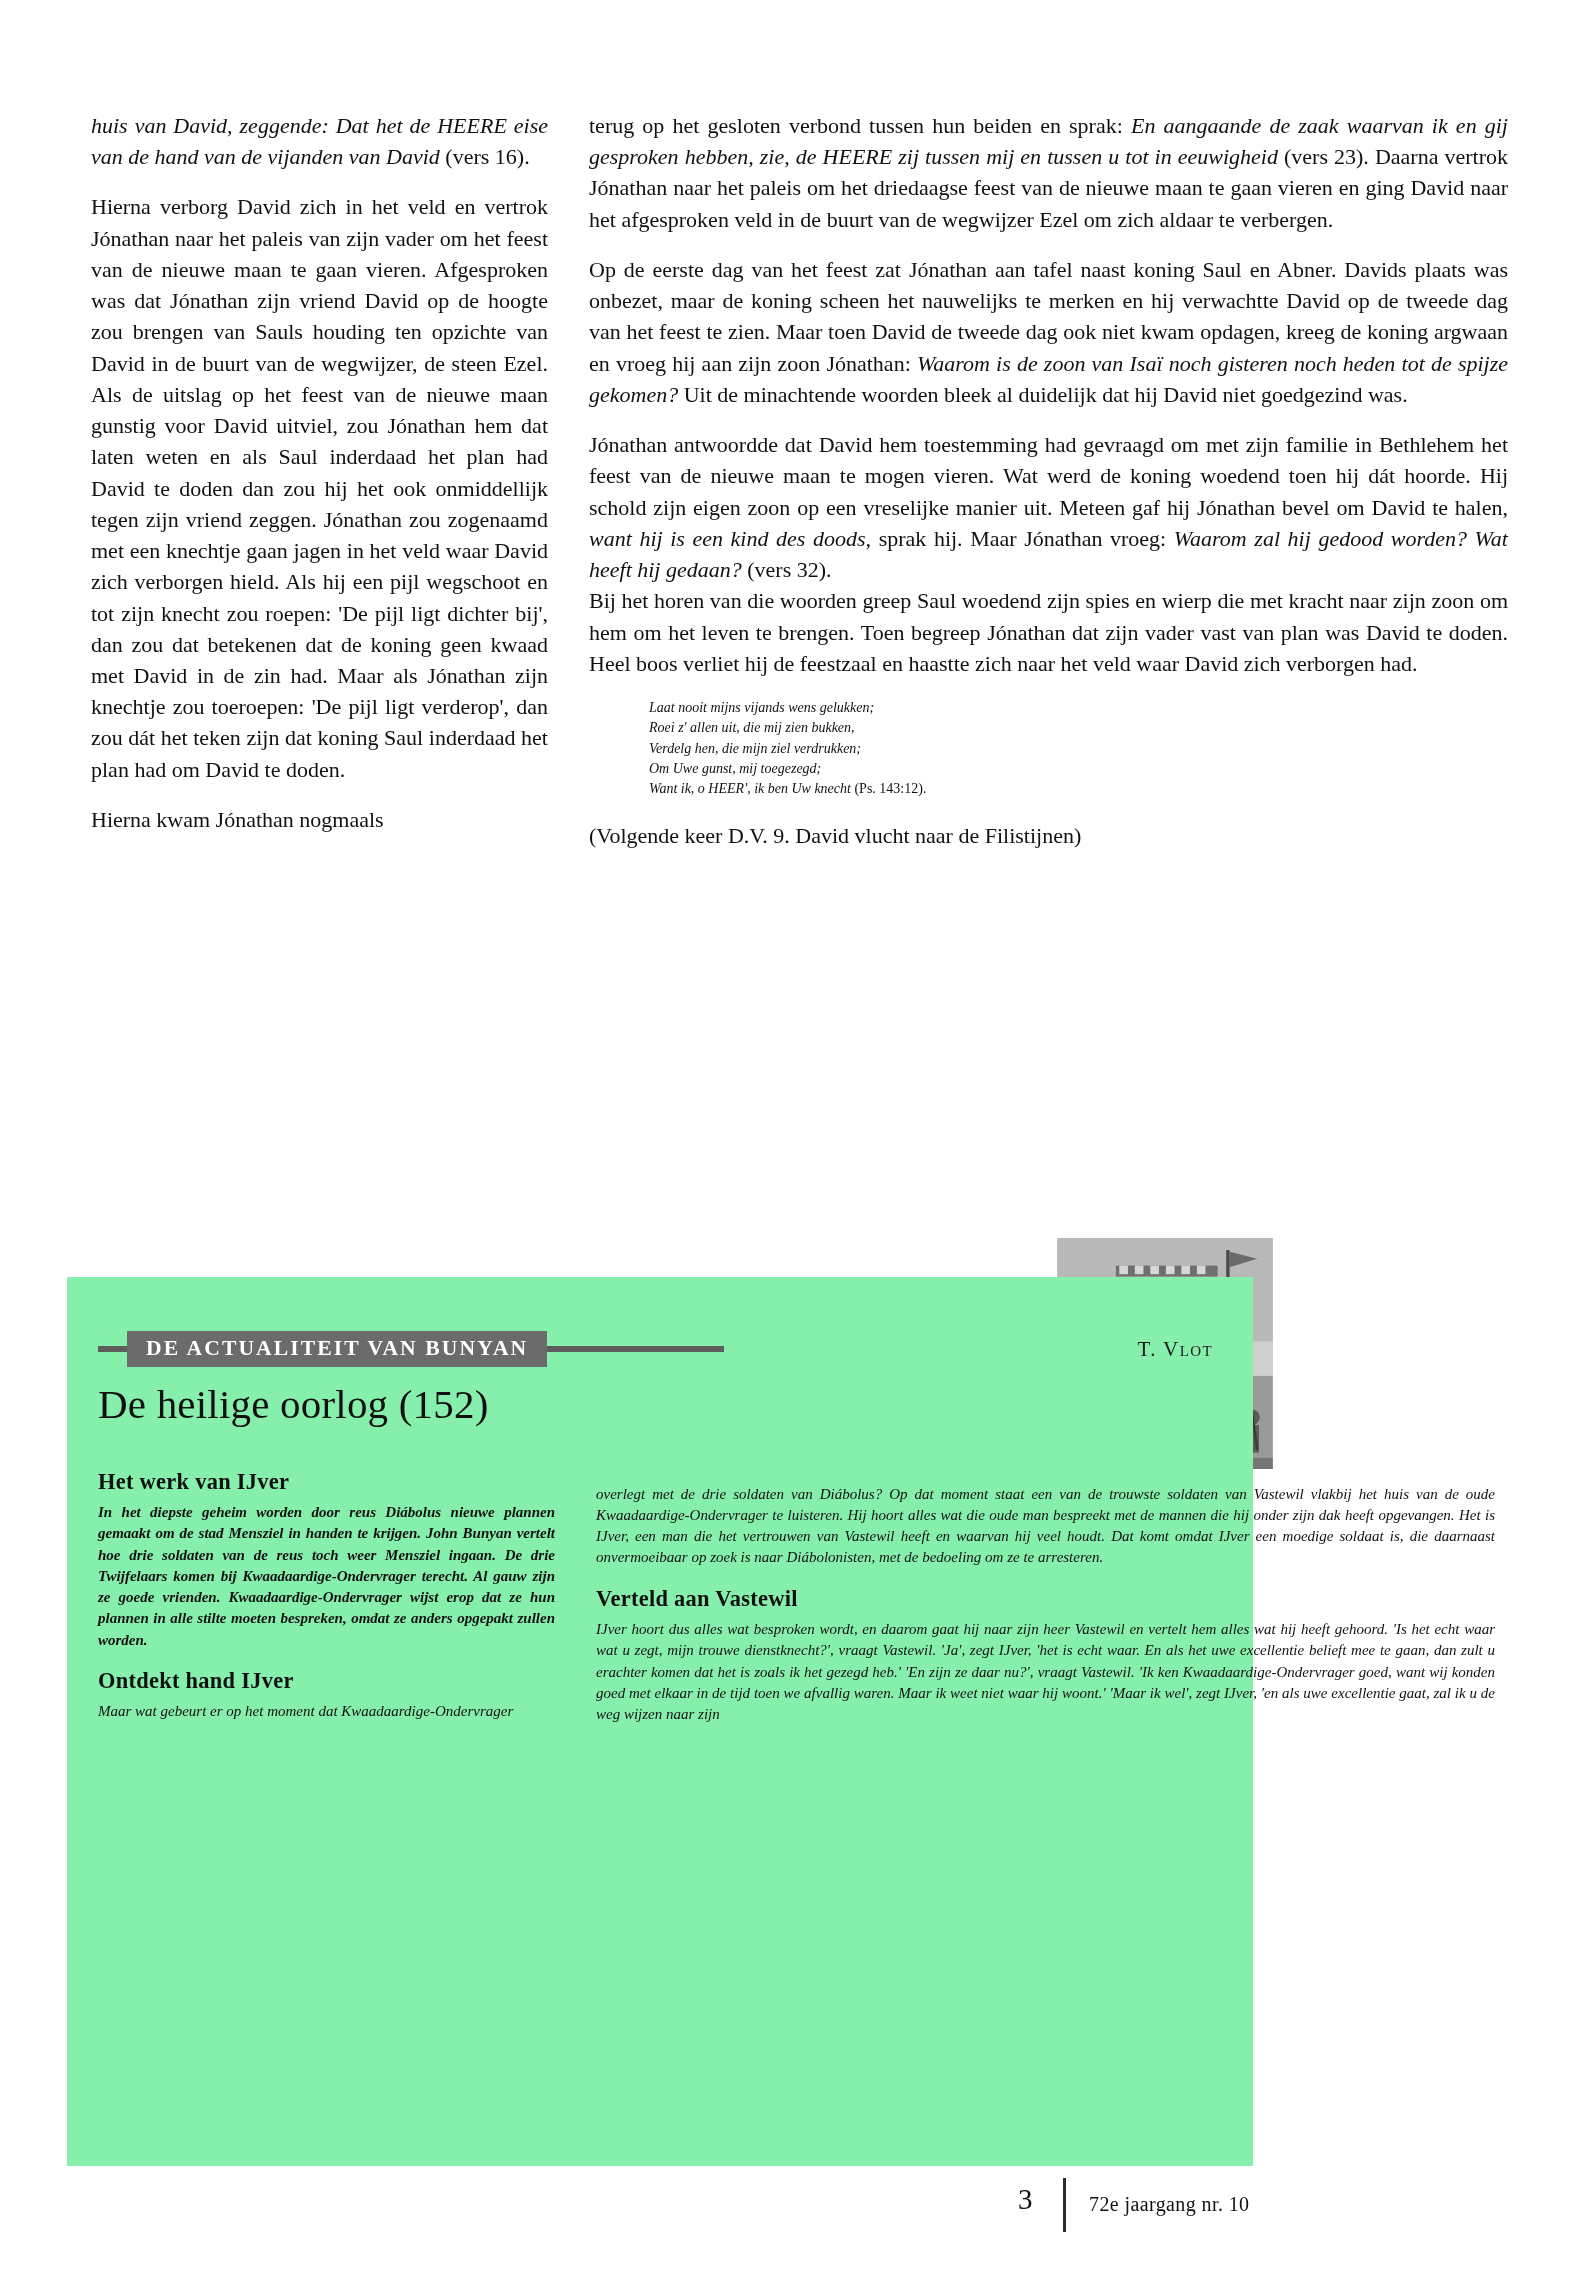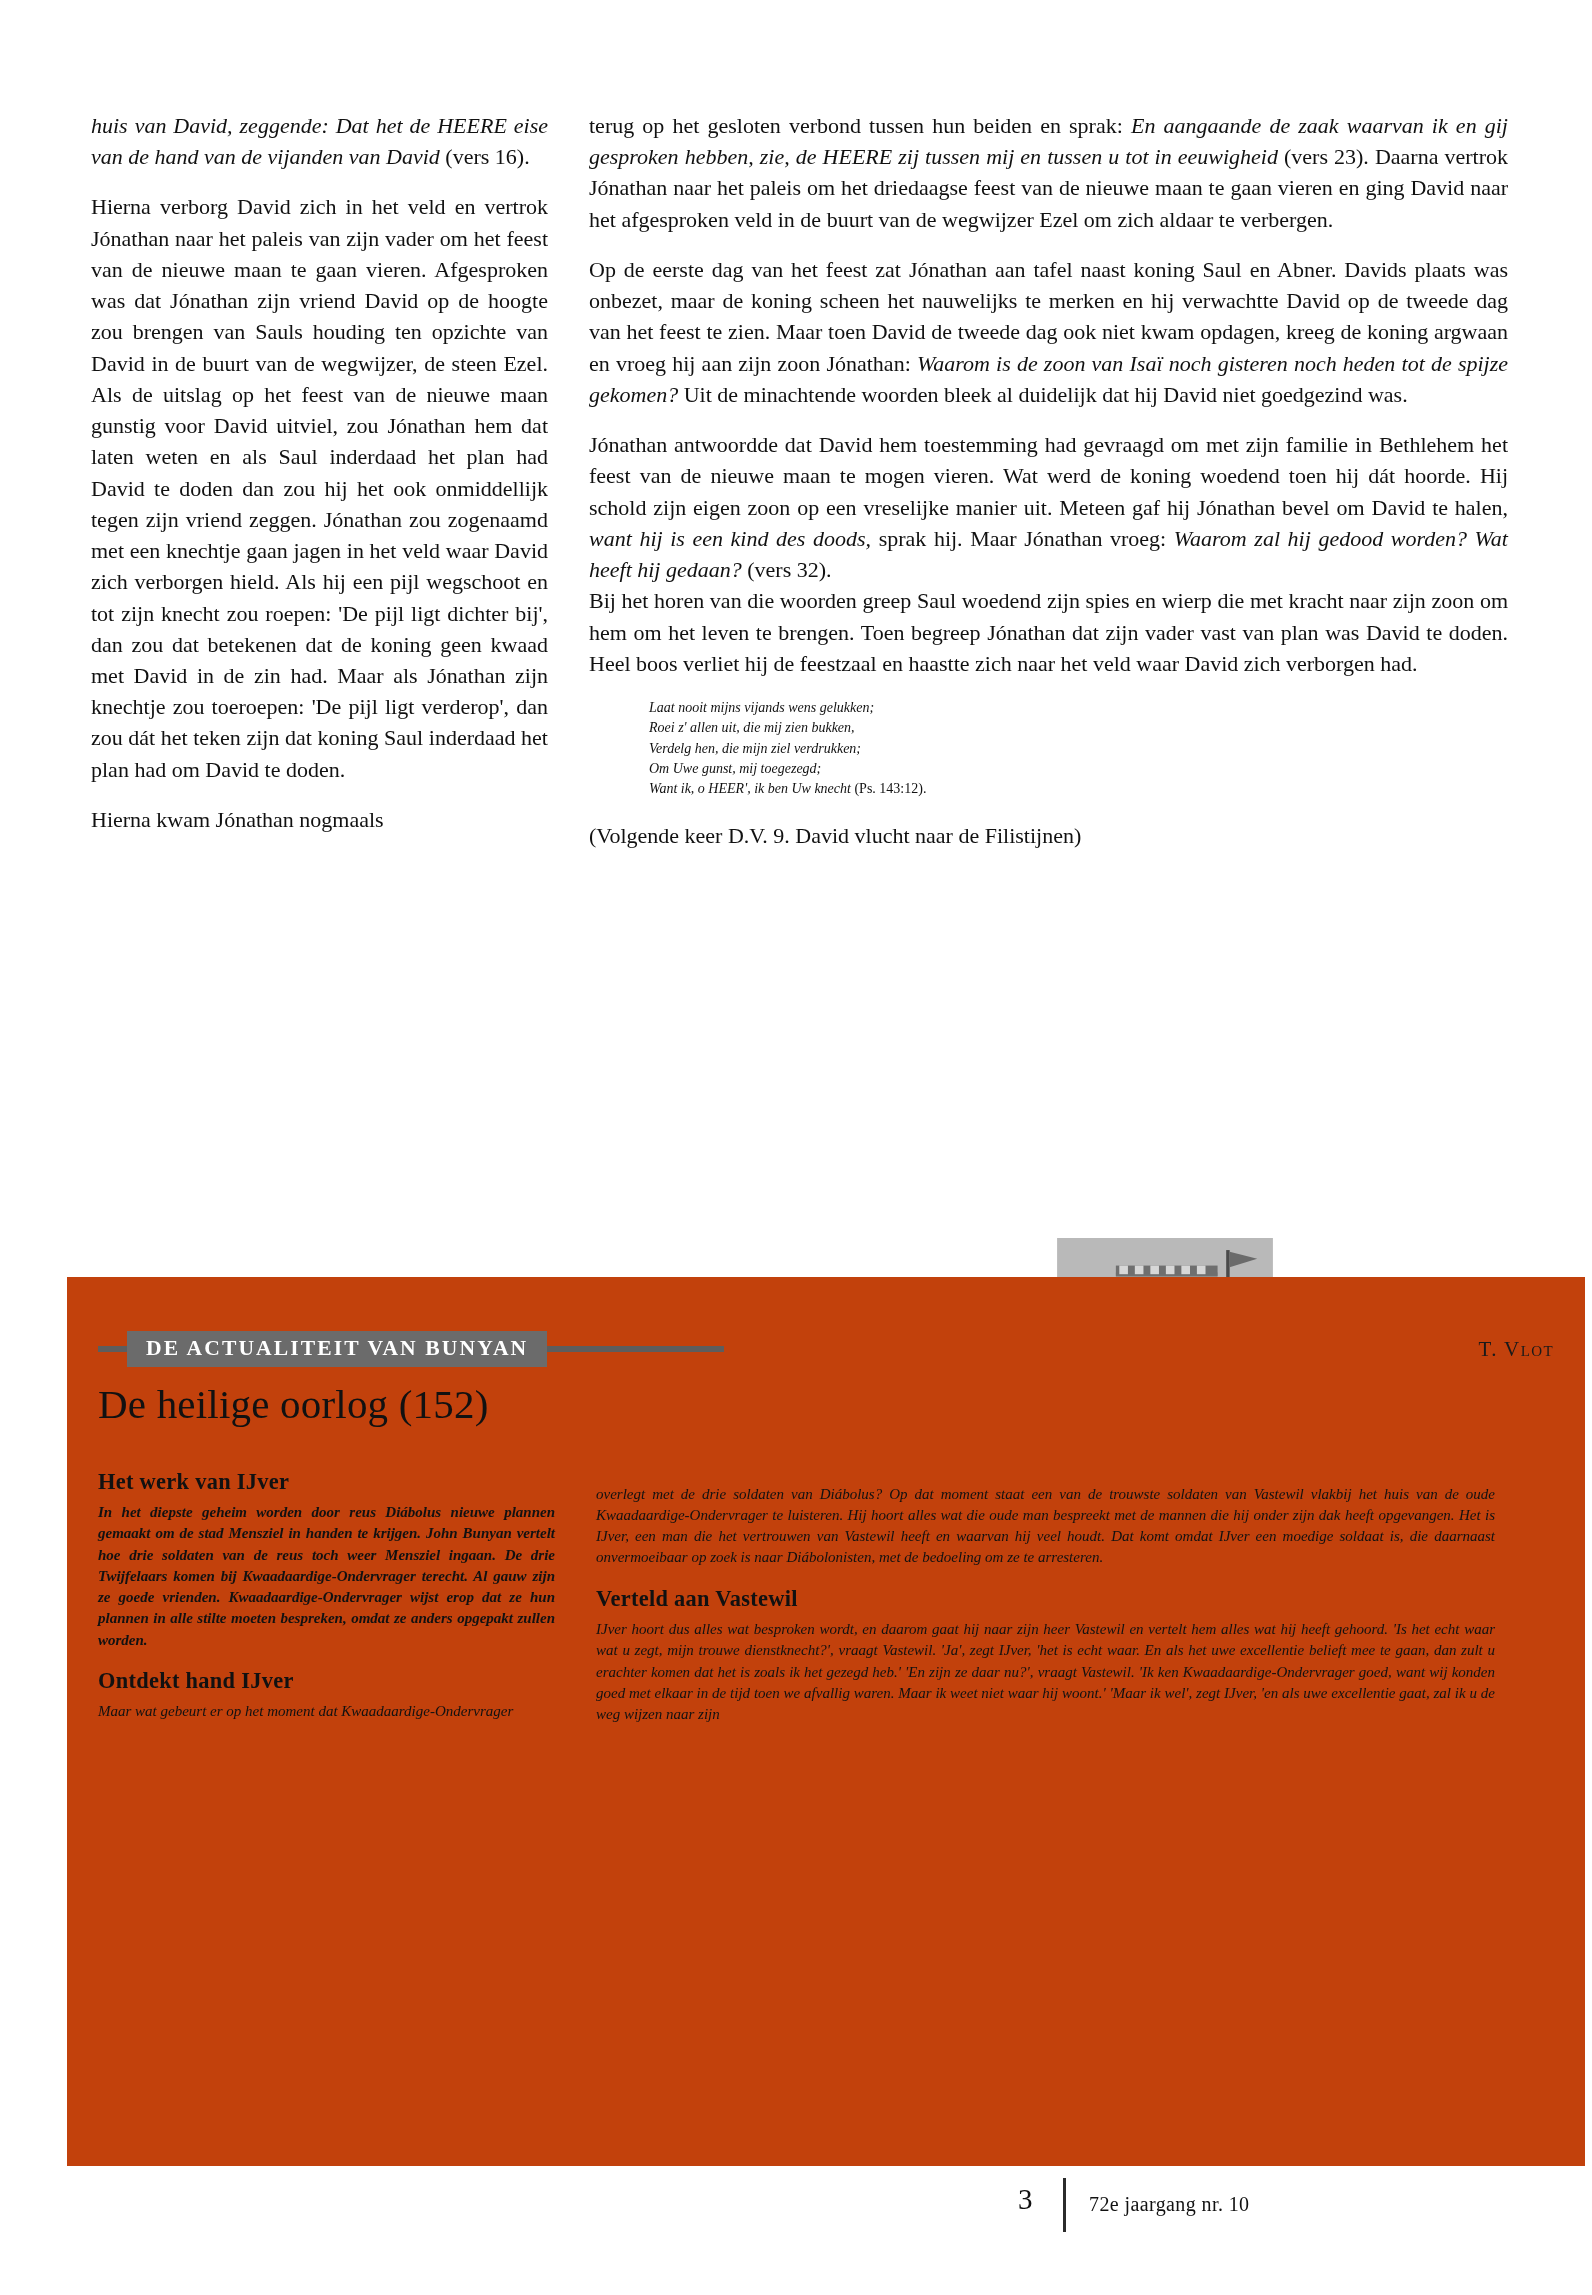--- a/index.html
+++ b/index.html
@@ -63,23 +63,23 @@
     font-size: 22px;
     line-height: 1.42;
     margin: 0;
   }
 
   
   .feature {
     position: absolute;
     left: 67px;
     top: 1277px;
-    width: 1518px;
+    width: 1186px;
     height: 889px;
-    background: #c2410c;
+    background: #86efac;
   }
 
   .ribbon {
     position: absolute;
     left: 31px;
     top: 54px;
     height: 36px;
     display: flex;
     align-items: center;
   }
@@ -100,21 +100,21 @@
     white-space: nowrap;
   }
   .ribbon .bar-right {
     width: 177px;
     height: 6px;
     background: #5d5d5d;
   }
 
   .author {
     position: absolute;
-    right: 31px;
+    right: 40px;
     top: 60px;
     font-size: 21px;
     letter-spacing: 1.4px;
     font-variant: small-caps;
     color: #1a1a1a;
   }
 
   .feature-title {
     position: absolute;
     left: 31px;

